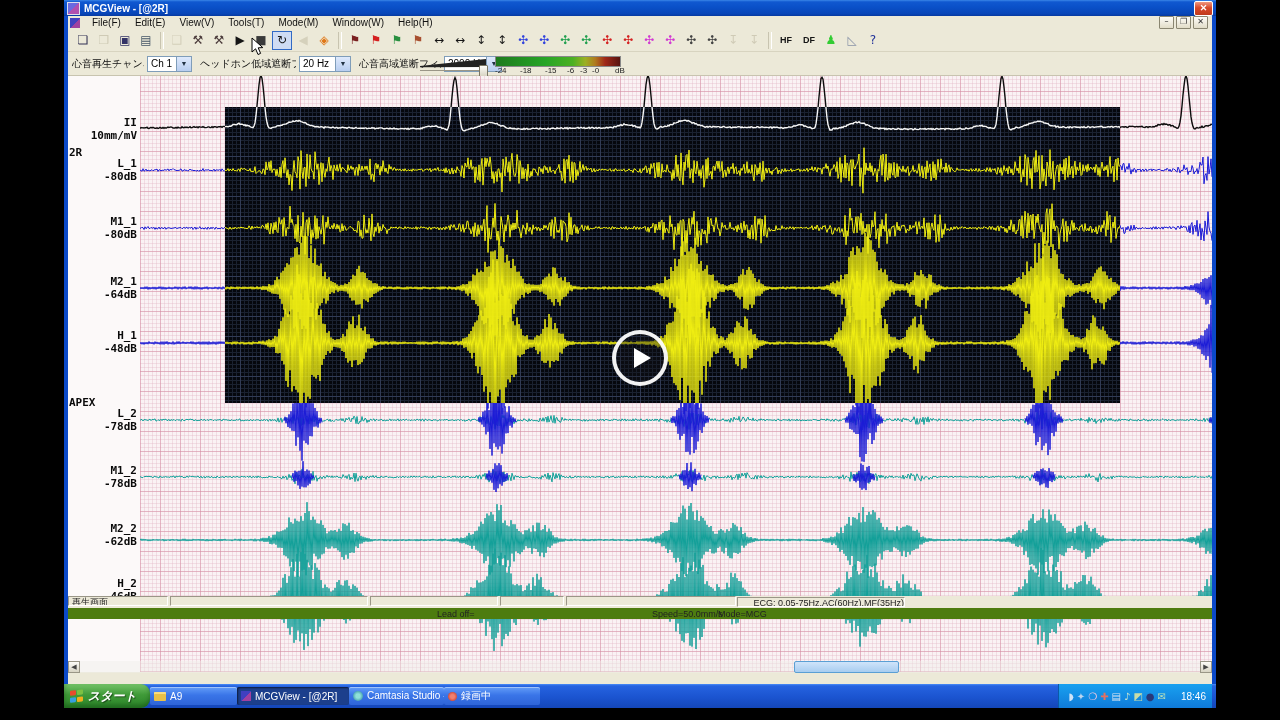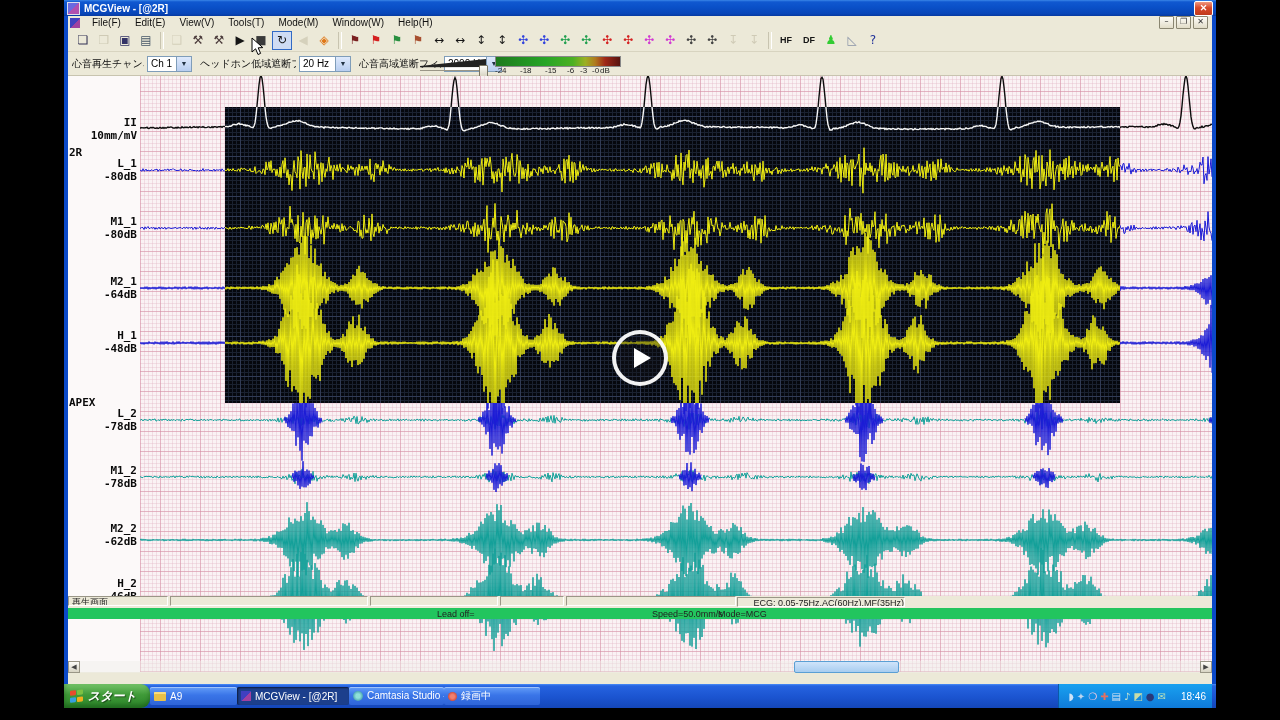--- a/index.html
+++ b/index.html
@@ -62,21 +62,21 @@
         #faf2f4;}
   #wavesvg{position:absolute;left:0;top:0;}
   
   #hscroll{position:absolute;left:0;top:585px;width:1144px;height:12px;background:rgba(240,238,232,.45);}
   .sb-arrow{position:absolute;top:0;width:12px;height:12px;background:linear-gradient(180deg,#fdfcf8,#d8d4c4);
       border:1px solid #9a9687;box-sizing:border-box;font-size:7px;line-height:10px;text-align:center;color:#444;}
   #sb-thumb{position:absolute;left:726px;top:0;width:105px;height:12px;background:linear-gradient(180deg,#cfe4fa,#a8cdf0);
       border:1px solid #5a9fd4;box-sizing:border-box;border-radius:2px;}
   
   #status1{position:absolute;left:0;top:596px;width:1144px;height:12px;background:#ece9d8;display:flex;font-size:9px;color:#222;}
-  #status2{position:absolute;left:0;top:608px;width:1144px;height:11px;background:#22c55e;font-size:9px;color:#222;}
+  #status2{position:absolute;left:0;top:608px;width:1144px;height:11px;background:#4d7c0f;font-size:9px;color:#222;}
   .st-cell{height:10px;border:1px solid;border-color:#9a9687 #fff #fff #9a9687;margin-right:2px;
       line-height:10px;padding-left:3px;box-sizing:border-box;overflow:hidden;white-space:nowrap;}
   #st-ecg{position:absolute;left:669px;top:1px;width:168px;text-align:right;padding-left:8px;}
   .st-text{position:absolute;top:1px;line-height:10px;white-space:nowrap;}
   
   #taskbar{position:absolute;left:0;top:684px;width:1152px;height:24px;
       background:linear-gradient(180deg,#4b8df8 0%,#2663e0 8%,#1b54d0 55%,#1446b8 100%);display:flex;align-items:center;}
   #start-btn{width:86px;height:24px;border-radius:0 9px 9px 0;
       background:linear-gradient(180deg,#74c468 0%,#3f9a38 45%,#2f8a2c 90%);
       box-shadow:inset 0 -3px 5px rgba(0,40,0,.35);display:flex;align-items:center;color:#fff;
@@ -193,21 +193,21 @@
         <div id="vol-track"></div>
         <div id="vol-thumb"></div>
         <div id="meter"></div>
         <div id="meter-scale">
             <span style="left: 0px;">-24</span>
             <span style="left: 25px;">-18</span>
             <span style="left: 50px;">-15</span>
             <span style="left: 72px;">-6</span>
             <span style="left: 85px;">-3</span>
             <span style="left: 97px;">-0</span>
-            <span style="left: 105px;">dB</span>
+            <span style="left: 120px;">dB</span>
           </div>
       </div>
 
       <div id="work">
         <div id="gutter">
             <div class="ch-label" style="top: 41px;">II</div>
             <div class="ch-label" style="top: 54px;">10mm/mV</div>
             <div class="ch-label" style="top: 82px;">L_1</div>
             <div class="ch-label" style="top: 95px;">-80dB</div>
             <div class="ch-label" style="top: 140px;">M1_1</div>

